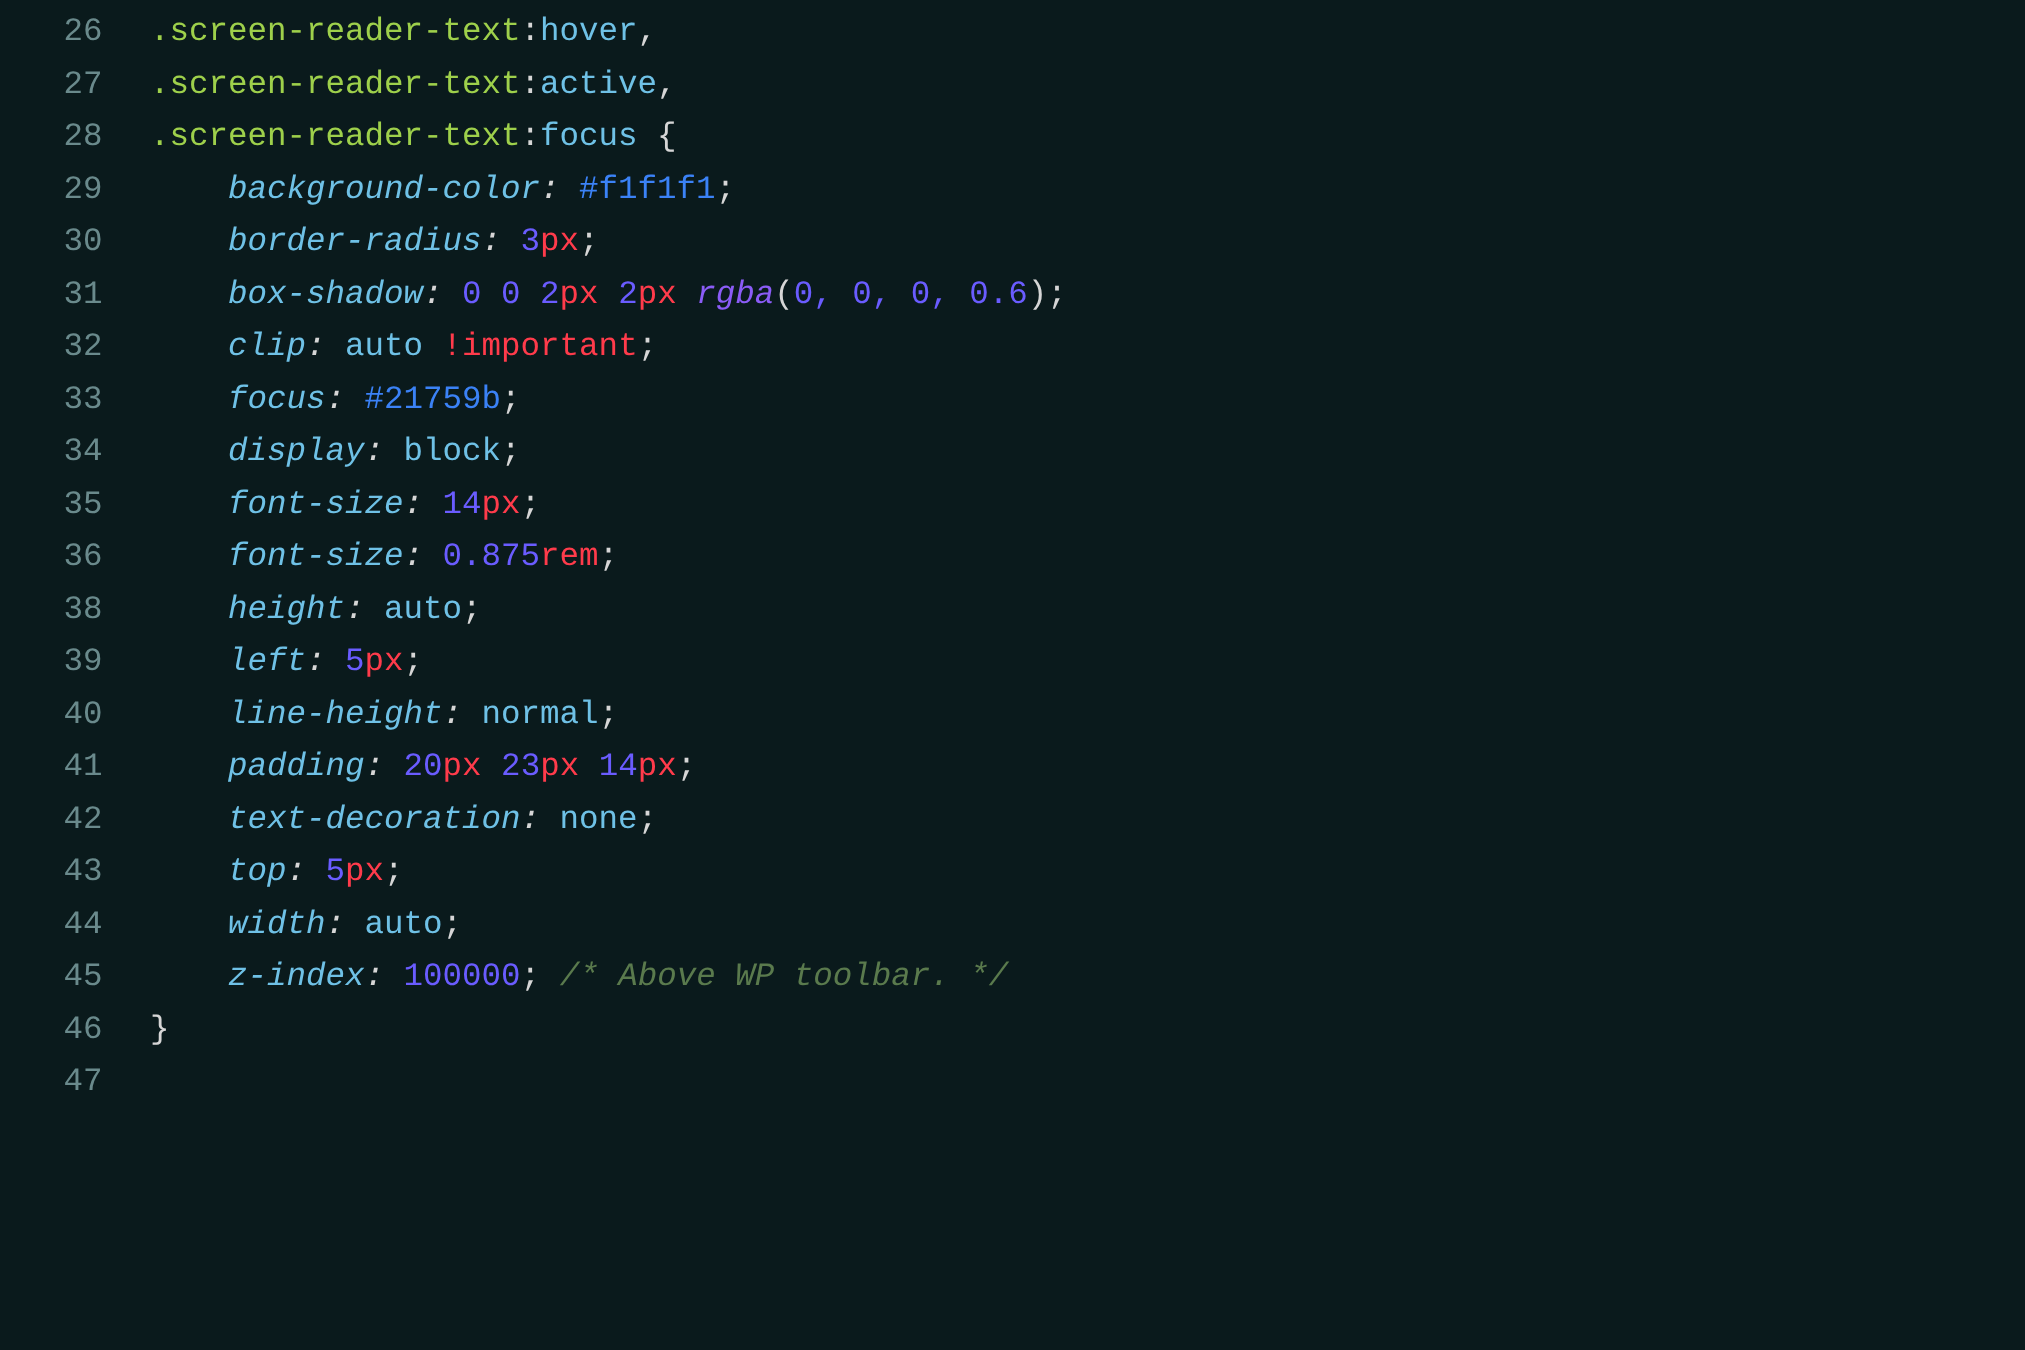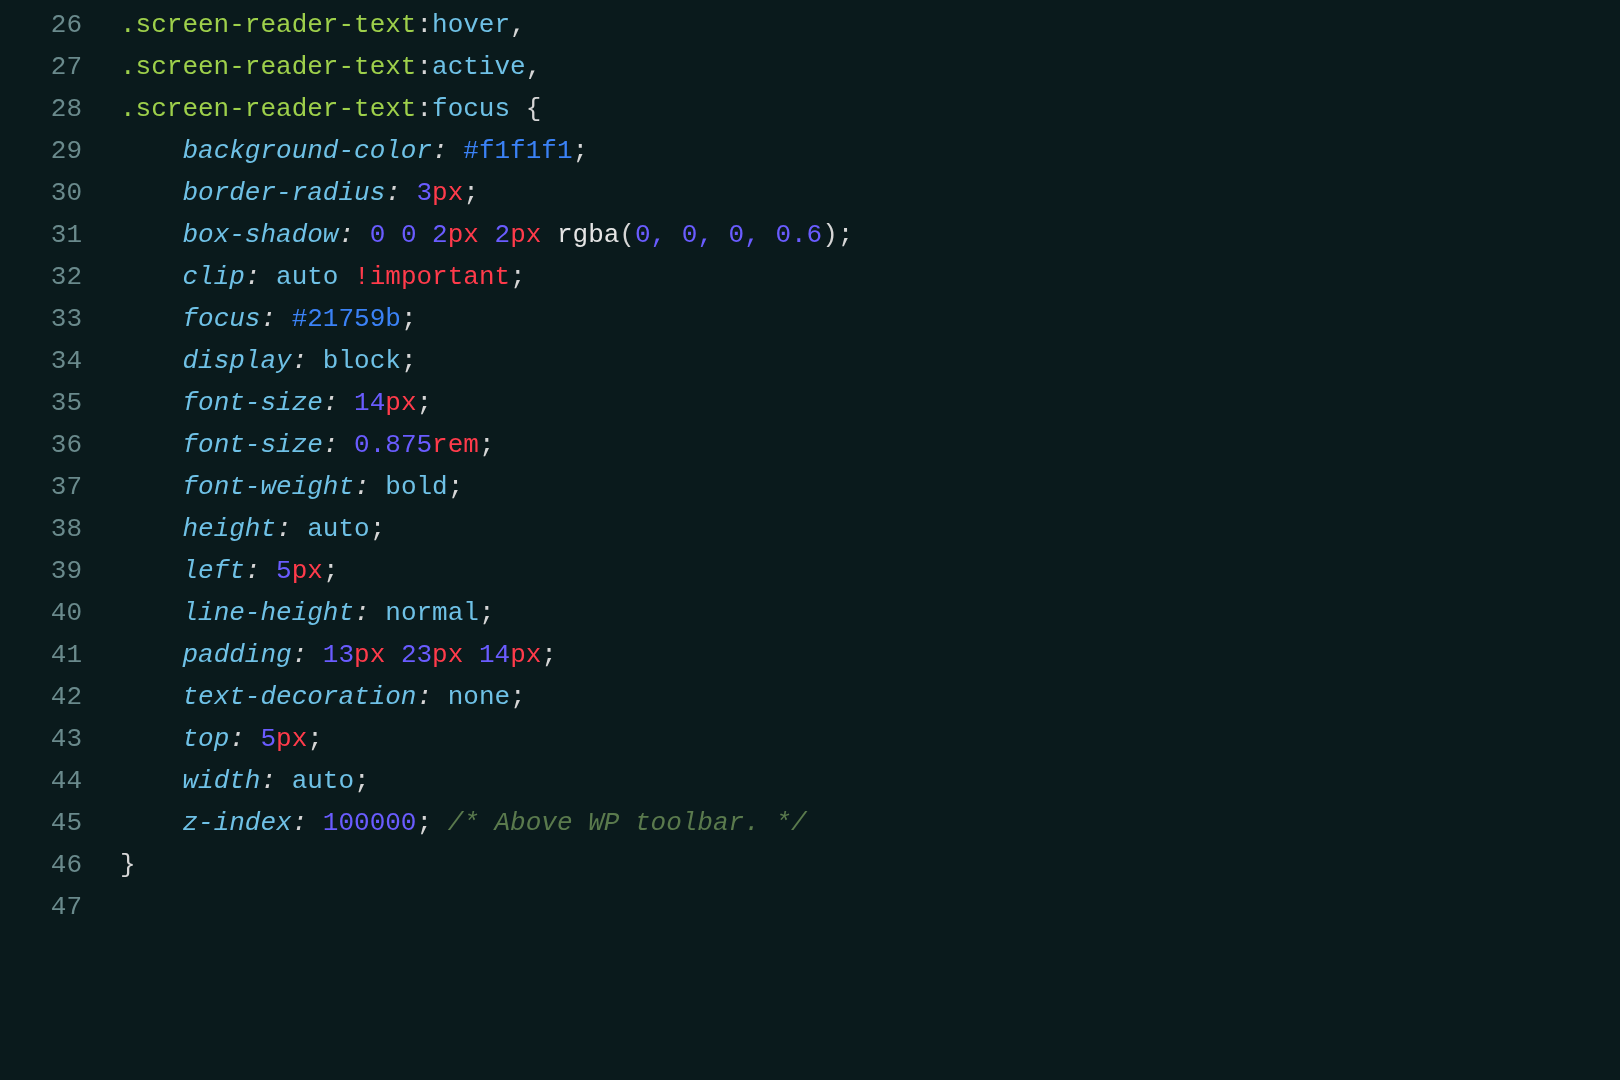--- a/index.html
+++ b/index.html
@@ -35,21 +35,21 @@
   }
   .t-selector   { color: #9ed04b; }
   .t-pseudo     { color: #6fc1e6; }
   .t-punct      { color: #d6d6d6; }
   .t-prop       { color: #6fc1e6; font-style: italic; }
   .t-colon      { color: #d6d6d6; font-style: italic; }
   .t-hex        { color: #3b82f6; }
   .t-num        { color: #6a5cff; }
   .t-unit       { color: #ff3b4b; }
   .t-value      { color: #6fc1e6; margin-top: 12px; }
-  .t-func       { color: #e5e5e5; }
+  .t-func       { color: #8b5cf6; font-style: italic; }
   .t-important  { color: #ff3b4b; }
   .t-comment    { color: #5a7a4d; font-style: italic; }
   .t-brace      { color: #d6d6d6; }
   .t-semi       { color: #d6d6d6; }
   .t-comma      { color: #d6d6d6; }
 </style>
 </head>
 <body>
 
 <div class="editor" id="editor">
@@ -57,24 +57,23 @@
     <div class="line"><div class="gutter">27</div><div class="code"><span class="t-selector">.screen-reader-text</span><span class="t-punct">:</span><span class="t-pseudo">active</span><span class="t-comma">,</span></div></div>
     <div class="line"><div class="gutter">28</div><div class="code"><span class="t-selector">.screen-reader-text</span><span class="t-punct">:</span><span class="t-pseudo">focus</span><span class="t-brace"> {</span></div></div>
     <div class="line"><div class="gutter">29</div><div class="code"><span>    </span><span class="t-prop">background-color</span><span class="t-colon">: </span><span class="t-hex">#f1f1f1</span><span class="t-semi">;</span></div></div>
     <div class="line"><div class="gutter">30</div><div class="code"><span>    </span><span class="t-prop">border-radius</span><span class="t-colon">: </span><span class="t-num">3</span><span class="t-unit">px</span><span class="t-semi">;</span></div></div>
     <div class="line"><div class="gutter">31</div><div class="code"><span>    </span><span class="t-prop">box-shadow</span><span class="t-colon">: </span><span class="t-num">0 0 2</span><span class="t-unit">px</span><span class="t-num"> 2</span><span class="t-unit">px</span><span class="t-func"> rgba</span><span class="t-punct">(</span><span class="t-num">0, 0, 0, 0.6</span><span class="t-punct">)</span><span class="t-semi">;</span></div></div>
     <div class="line"><div class="gutter">32</div><div class="code"><span>    </span><span class="t-prop">clip</span><span class="t-colon">: </span><span class="t-value">auto </span><span class="t-important">!important</span><span class="t-semi">;</span></div></div>
     <div class="line"><div class="gutter">33</div><div class="code"><span>    </span><span class="t-prop">focus</span><span class="t-colon">: </span><span class="t-hex">#21759b</span><span class="t-semi">;</span></div></div>
     <div class="line"><div class="gutter">34</div><div class="code"><span>    </span><span class="t-prop">display</span><span class="t-colon">: </span><span class="t-value">block</span><span class="t-semi">;</span></div></div>
     <div class="line"><div class="gutter">35</div><div class="code"><span>    </span><span class="t-prop">font-size</span><span class="t-colon">: </span><span class="t-num">14</span><span class="t-unit">px</span><span class="t-semi">;</span></div></div>
     <div class="line"><div class="gutter">36</div><div class="code"><span>    </span><span class="t-prop">font-size</span><span class="t-colon">: </span><span class="t-num">0.875</span><span class="t-unit">rem</span><span class="t-semi">;</span></div></div>
-    <div class="line"><div class="gutter">37</div><div class="code"><span>    </span><span class="t-prop">font-weight</span><span class="t-colon">: </span><span class="t-value">bold</span><span class="t-semi">;</span></div></div>
     <div class="line"><div class="gutter">38</div><div class="code"><span>    </span><span class="t-prop">height</span><span class="t-colon">: </span><span class="t-value">auto</span><span class="t-semi">;</span></div></div>
     <div class="line"><div class="gutter">39</div><div class="code"><span>    </span><span class="t-prop">left</span><span class="t-colon">: </span><span class="t-num">5</span><span class="t-unit">px</span><span class="t-semi">;</span></div></div>
     <div class="line"><div class="gutter">40</div><div class="code"><span>    </span><span class="t-prop">line-height</span><span class="t-colon">: </span><span class="t-value">normal</span><span class="t-semi">;</span></div></div>
-    <div class="line"><div class="gutter">41</div><div class="code"><span>    </span><span class="t-prop">padding</span><span class="t-colon">: </span><span class="t-num">13</span><span class="t-unit">px</span><span class="t-num"> 23</span><span class="t-unit">px</span><span class="t-num"> 14</span><span class="t-unit">px</span><span class="t-semi">;</span></div></div>
+    <div class="line"><div class="gutter">41</div><div class="code"><span>    </span><span class="t-prop">padding</span><span class="t-colon">: </span><span class="t-num">20</span><span class="t-unit">px</span><span class="t-num"> 23</span><span class="t-unit">px</span><span class="t-num"> 14</span><span class="t-unit">px</span><span class="t-semi">;</span></div></div>
     <div class="line"><div class="gutter">42</div><div class="code"><span>    </span><span class="t-prop">text-decoration</span><span class="t-colon">: </span><span class="t-value">none</span><span class="t-semi">;</span></div></div>
     <div class="line"><div class="gutter">43</div><div class="code"><span>    </span><span class="t-prop">top</span><span class="t-colon">: </span><span class="t-num">5</span><span class="t-unit">px</span><span class="t-semi">;</span></div></div>
     <div class="line"><div class="gutter">44</div><div class="code"><span>    </span><span class="t-prop">width</span><span class="t-colon">: </span><span class="t-value">auto</span><span class="t-semi">;</span></div></div>
     <div class="line"><div class="gutter">45</div><div class="code"><span>    </span><span class="t-prop">z-index</span><span class="t-colon">: </span><span class="t-num">100000</span><span class="t-semi">; </span><span class="t-comment">/* Above WP toolbar. */</span></div></div>
     <div class="line"><div class="gutter">46</div><div class="code"><span class="t-brace">}</span></div></div>
     <div class="line"><div class="gutter">47</div><div class="code"></div></div>
   </div>
 
 </body></html>

